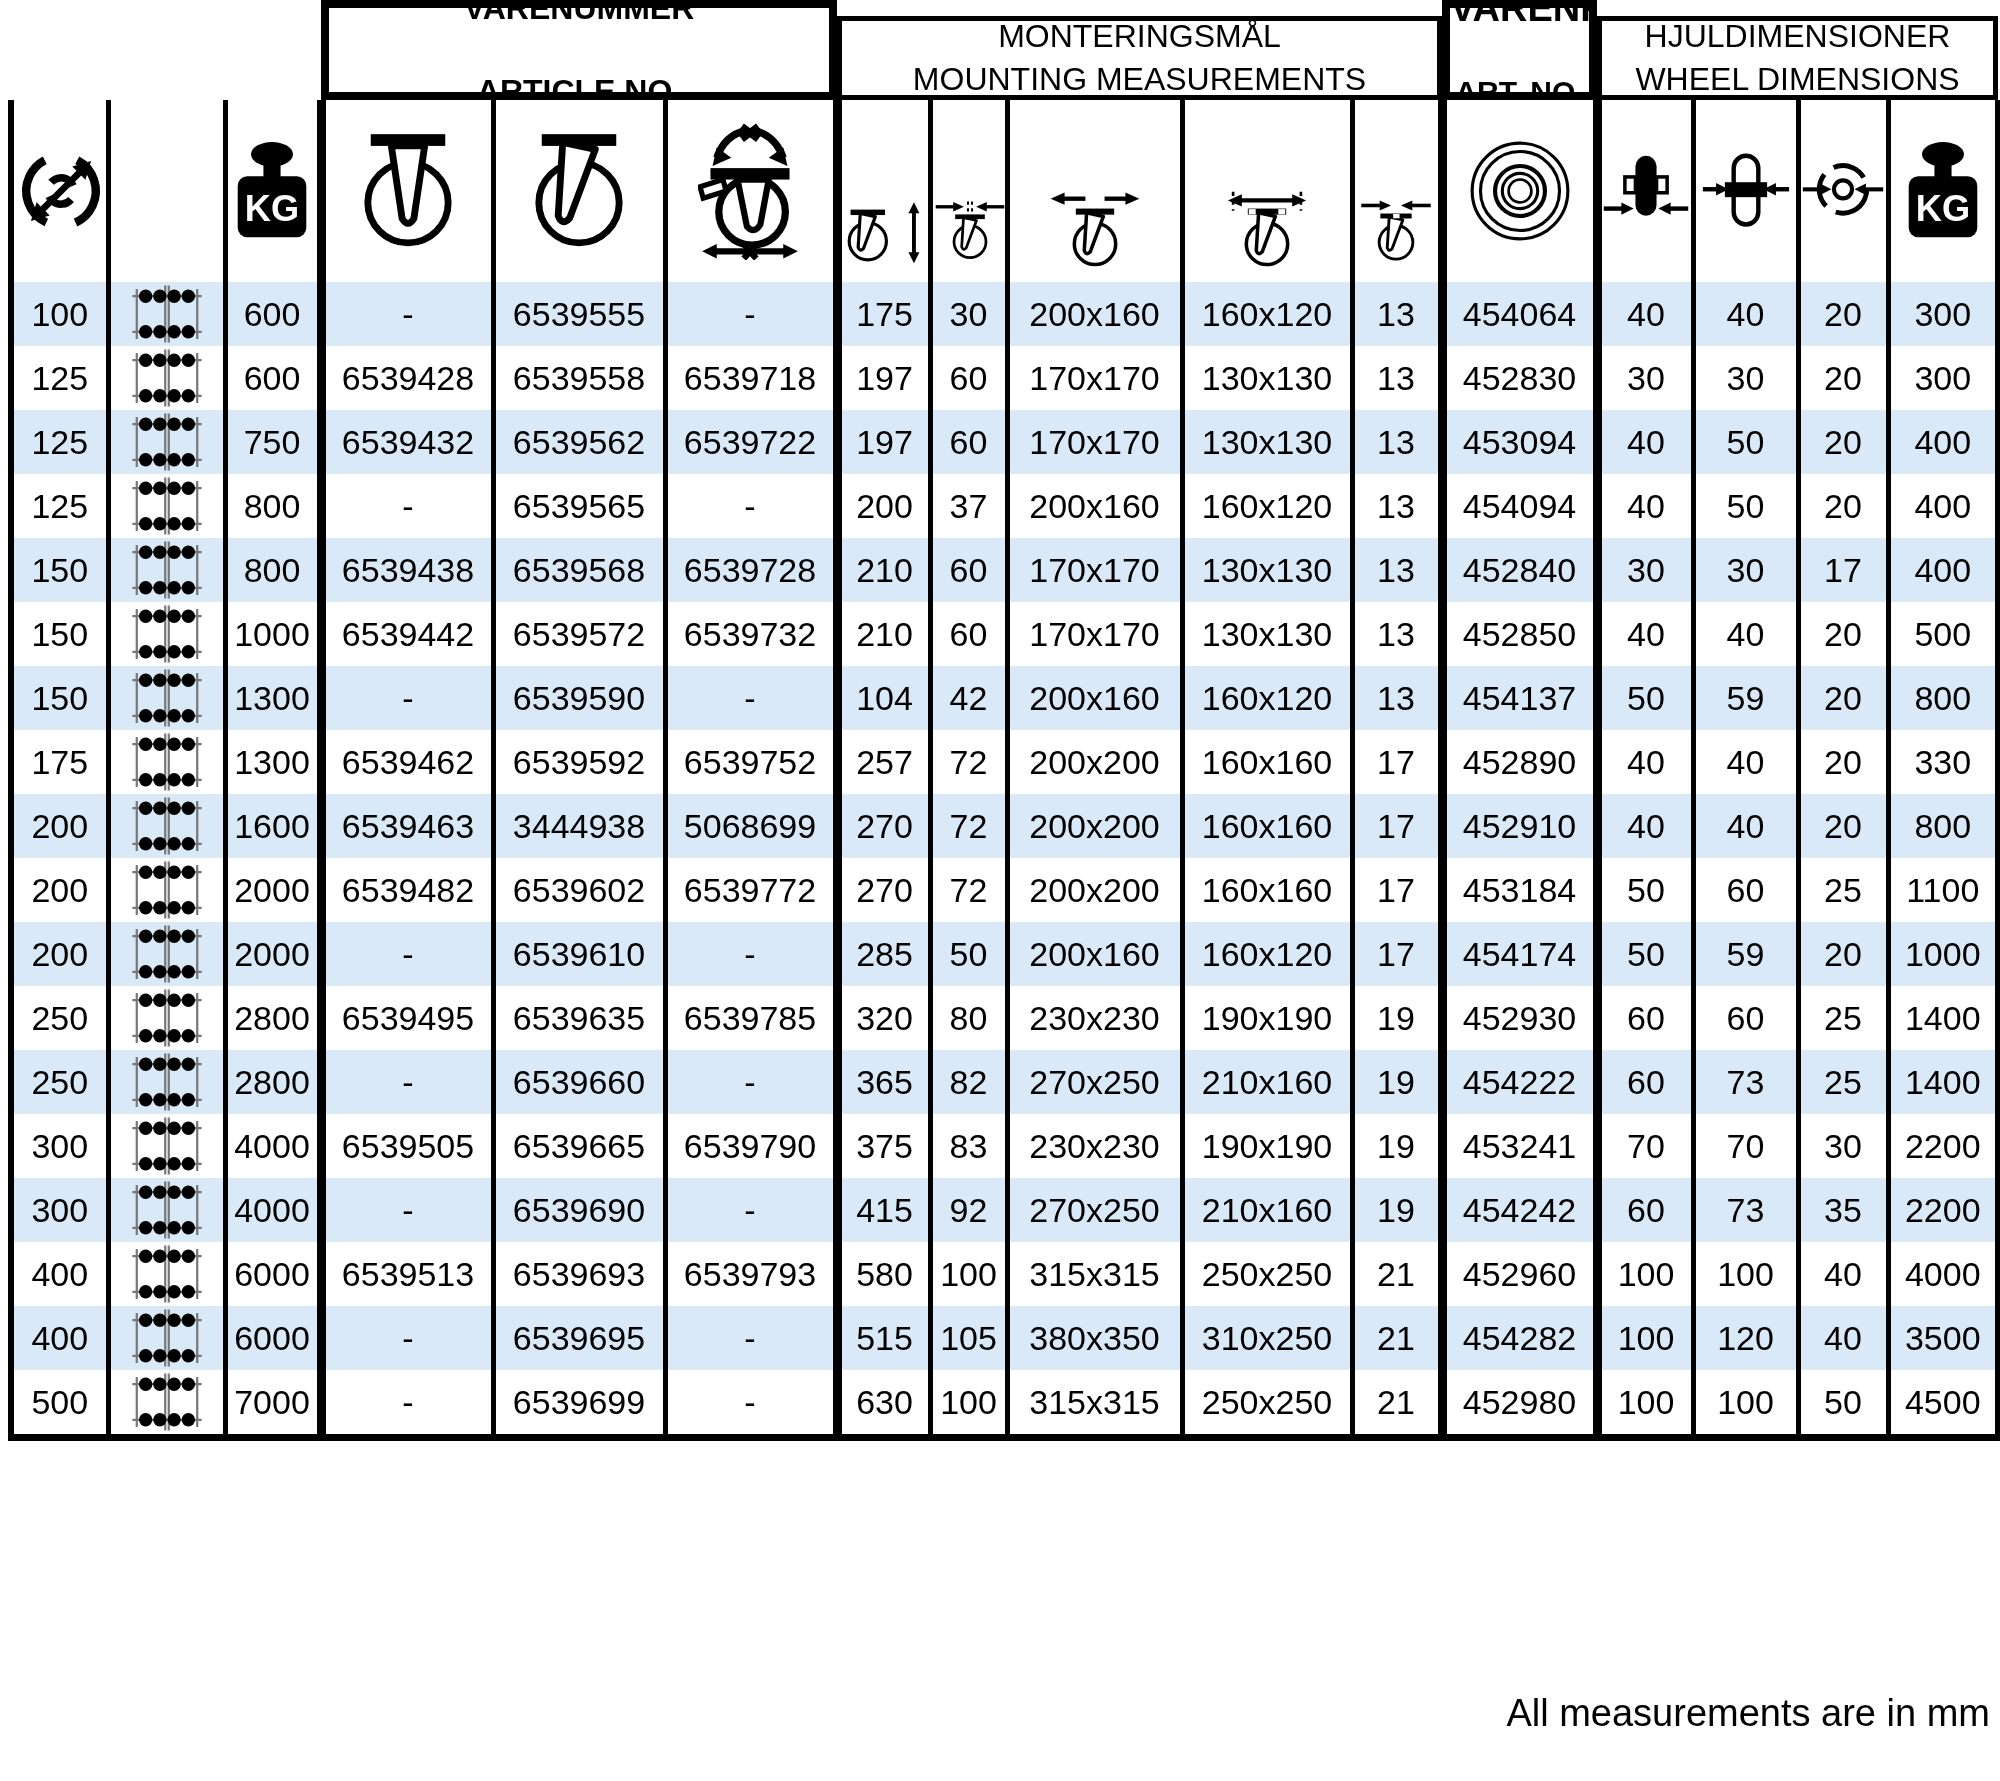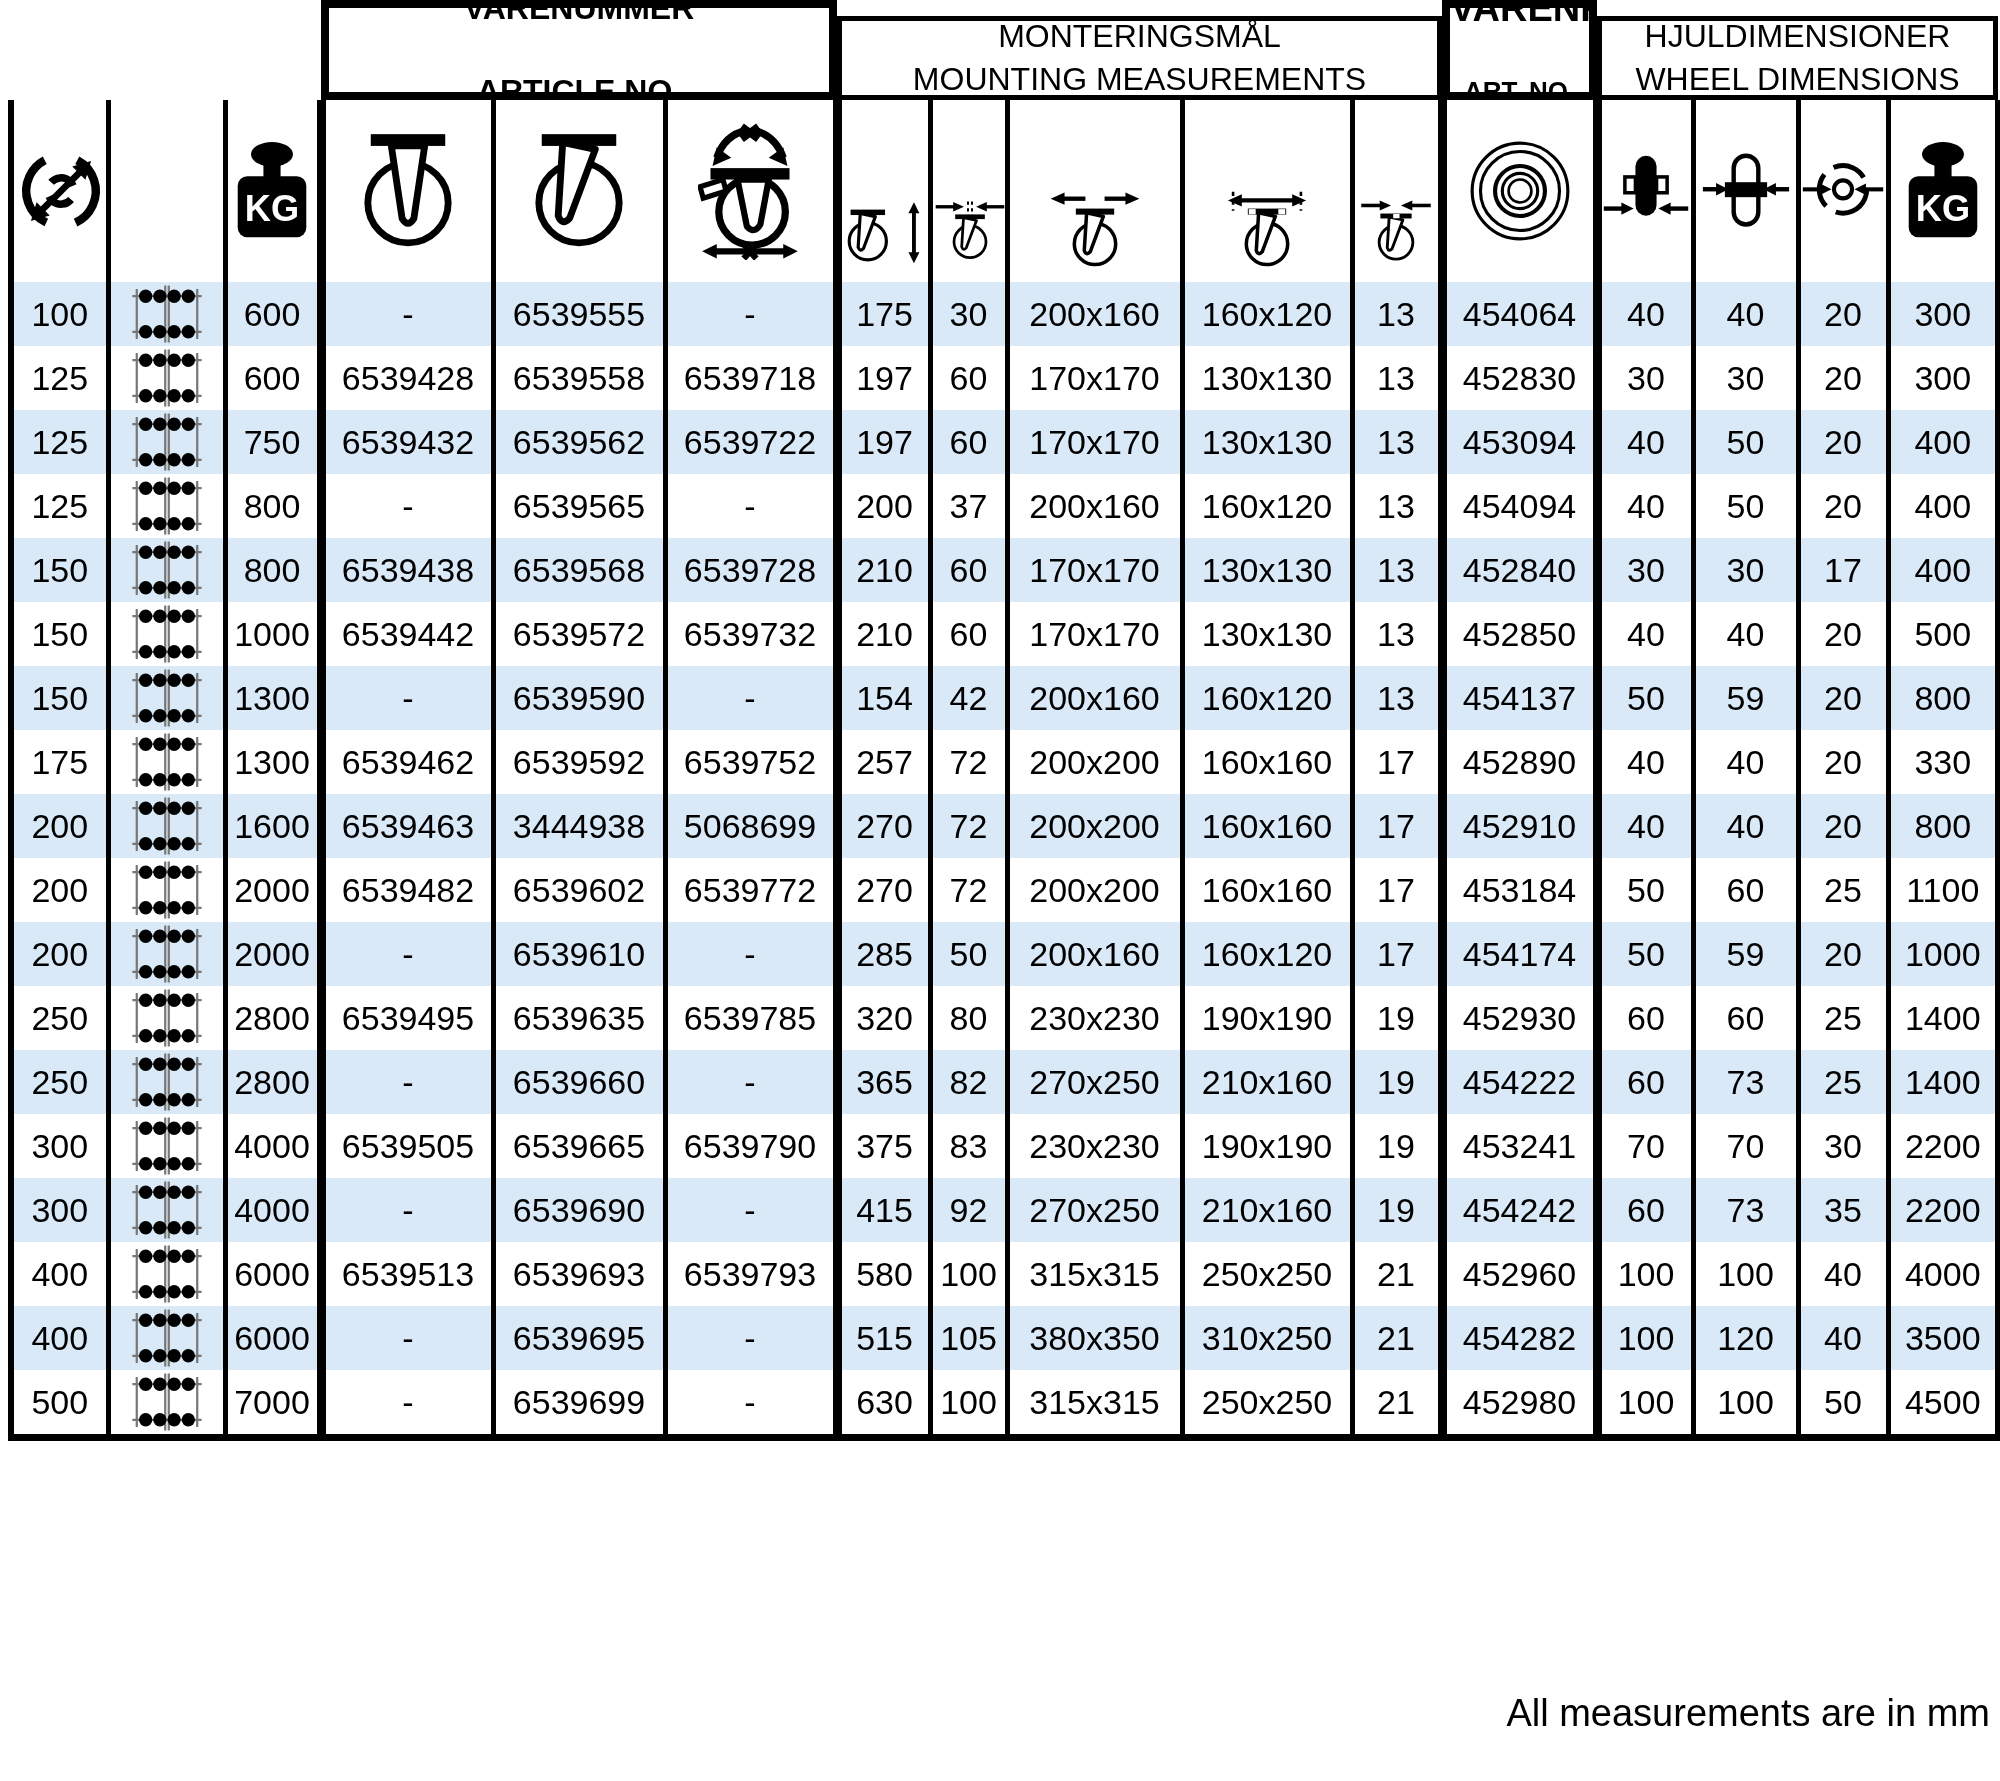--- a/index.html
+++ b/index.html
@@ -108,21 +108,21 @@
       </th>
       <th colspan="5">
         <div class="gbox thin">
           <div class="l1">MONTERINGSMÅL</div>
           <div class="l2">MOUNTING MEASUREMENTS</div>
         </div>
       </th>
       <th>
         <div class="gbox thick">
           <div class="l1" style="font-size:38px">VARENR.</div>
-          <div class="l2" style="font-size:26px">ART. NO.</div>
+          <div class="l2" style="font-size:30px">ART. NO.</div>
         </div>
       </th>
       <th colspan="4">
         <div class="gbox thin">
           <div class="l1">HJULDIMENSIONER</div>
           <div class="l2">WHEEL DIMENSIONS</div>
         </div>
       </th>
     </tr>
 
@@ -417,21 +417,21 @@
           <td class="c0">150</td>
           <td class="c1">
             <svg class="pattern" width="76" height="64" viewBox="0 0 84 72">
               <use href="#sym-pattern"></use>
             </svg>
           </td>
           <td class="c2">1300</td>
           <td class="c3">-</td>
           <td class="c4">6539590</td>
           <td class="c5">-</td>
-          <td class="c6">154</td>
+          <td class="c6">104</td>
           <td class="c7">42</td>
           <td class="c8">200x160</td>
           <td class="c9">160x120</td>
           <td class="c10">13</td>
           <td class="c11">454137</td>
           <td class="c12">50</td>
           <td class="c13">59</td>
           <td class="c14">20</td>
           <td class="c15">800</td>
         </tr>

